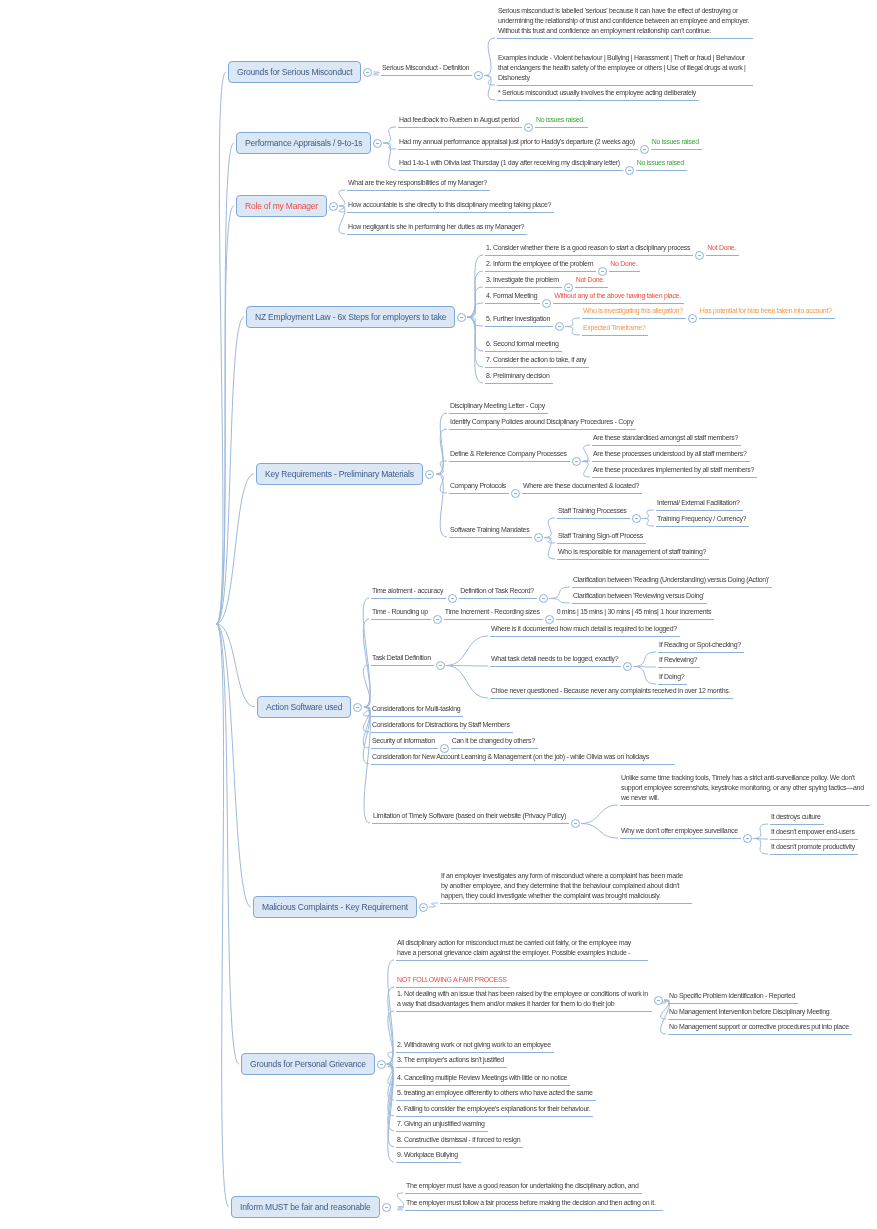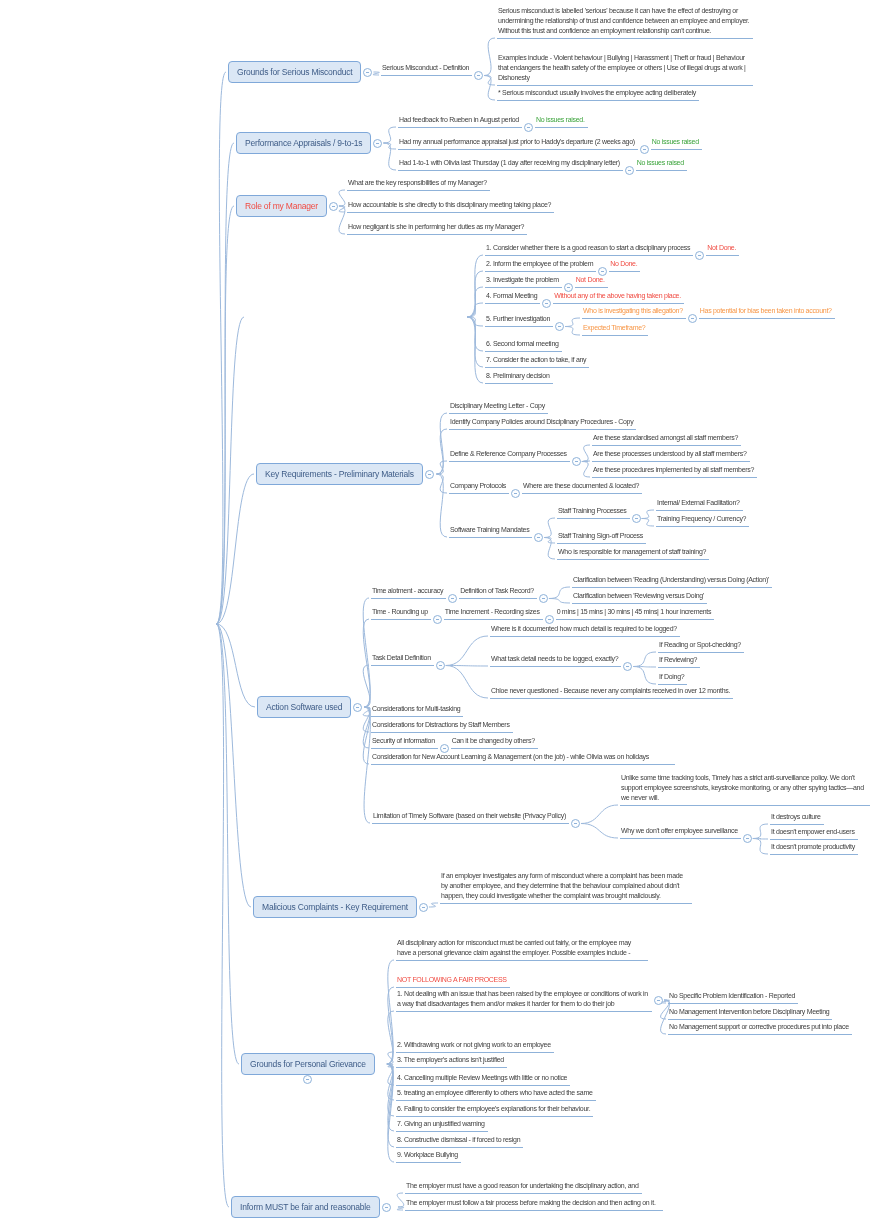--- a/index.html
+++ b/index.html
@@ -161,20 +161,24 @@
     </div>
     <div class="row" style="left: 347px; top: 177px;">
       <div class="text" id="n-b3c1">What are the key responsibilities of my Manager?</div>
     </div>
     <div class="row" style="left: 347px; top: 199px;">
       <div class="text" id="n-b3c2">How accountable is she directly to this disciplinary meeting taking place?</div>
     </div>
     <div class="row" style="left: 347px; top: 221px;">
       <div class="text" id="n-b3c3">How negligant is she in performing her duties as my Manager?</div>
     </div>
+    <div class="row" style="left: 246px; top: 306px;">
+      <div class="box" id="n-b4">NZ Employment  Law - 6x Steps for employers to take</div>
+      <div class="circle-mid" id="n-c-b4"></div>
+    </div>
     <div class="row" style="left: 485px; top: 242px;">
       <div class="text" id="n-b4c1">1. Consider whether there is a good reason to start a disciplinary process</div>
       <div class="circle"></div>
       <div class="text c-red">Not Done.</div>
     </div>
     <div class="row" style="left: 485px; top: 258px;">
       <div class="text" id="n-b4c2">2. Inform the employee of the problem</div>
       <div class="circle"></div>
       <div class="text c-red">No Done.</div>
     </div>
@@ -337,21 +341,21 @@
     <div class="row" style="left: 770px; top: 841px;">
       <div class="text" id="n-b6c8b3">It doesn't promote productivity</div>
     </div>
     <div class="row" style="left: 253px; top: 896px; justify-content: space-between;">
       <div class="box" id="n-b7">Malicious Complaints - Key Requirement</div>
       <div class="circle-mid" id="n-c-b7"></div>
     </div>
     <div class="row" style="left: 440px; top: 870px;">
       <div class="para" id="n-b7c1" style="width: 248px;">If an employer investigates any form of misconduct where a complaint has been made by another employee, and they determine that the behaviour complained about didn't happen, they could investigate whether the complaint was brought maliciously.</div>
     </div>
-    <div class="row" style="left: 241px; top: 1053px; flex-direction: column;">
+    <div class="row" style="left: 241px; top: 1053px;">
       <div class="box" id="n-b8">Grounds for Personal Grievance</div>
       <div class="circle-mid" id="n-c-b8"></div>
     </div>
     <div class="row" style="left: 396px; top: 937px;">
       <div class="para" id="n-b8c1" style="width: 248px;">All disciplinary action for misconduct must be carried out fairly, or the employee may have a personal grievance claim against the employer. Possible  examples include -</div>
     </div>
     <div class="row" style="left: 396px; top: 974px;">
       <div class="text c-red" id="n-b8c2">NOT FOLLOWING A FAIR PROCESS</div>
     </div>
     <div class="row" style="left: 396px; top: 988px;">

